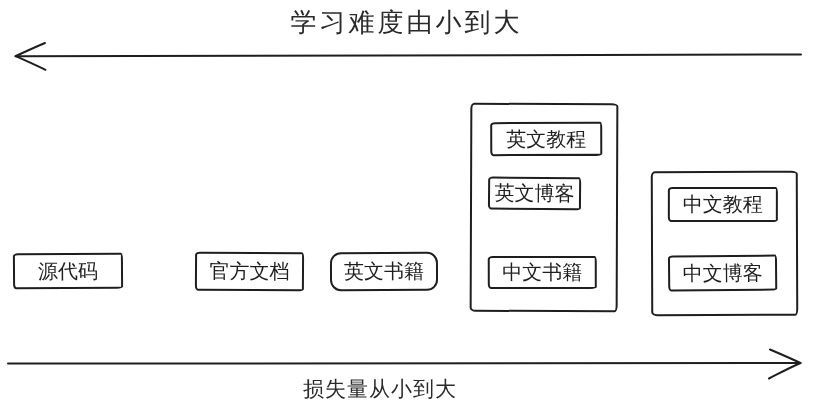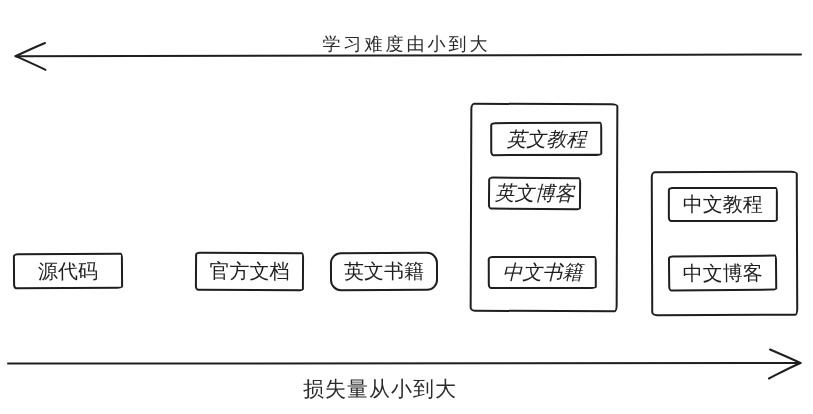--- a/index.html
+++ b/index.html
@@ -20,23 +20,22 @@
     position: absolute;
     text-align: center;
     color: #2a2a2a;
     white-space: nowrap;
     user-select: none;
   }
   .top-label {
     left: 0;
     right: 0;
     top: 5px;
-    font-size: 18px;
+    font-size: 26px;
     letter-spacing: 3px;
-    margin-top: 27px;
   }
   .bottom-label {
     left: 0;
     width: 760px;
     top: 375px;
     font-size: 21px;
     letter-spacing: 1px;
   }
   .arrow {
     position: absolute;
@@ -72,21 +71,21 @@
     border: 2px solid #1e1e1e;
     background: #ffffff;
     box-sizing: border-box;
     border-radius: 4px 7px 3px 6px / 6px 3px 7px 4px;
   }
   
   #b1 { left: 13px;  top: 253px; width: 110px; height: 36px; transform: rotate(-0.4deg); align-items: center; }
   #b2 { left: 171px; top: 252px; width: 109px; height: 39px; transform: rotate(0.3deg); margin-left: 24px; }
   #b3 { left: 330px; top: 252px; width: 108px; height: 39px; transform: rotate(-0.25deg); border-radius: 11px; }
   
-  #g1 { left: 470px; top: 103px; width: 148px; height: 209px; transform: rotate(0.2deg); font-style: italic; }
+  #g1 { left: 470px; top: 103px; width: 148px; height: 209px; transform: rotate(0.2deg); }
   #g1b1 { left: 18px; top: 17px;  width: 112px; height: 34px; transform: rotate(-0.35deg); }
   #g1b2 { left: 16px; top: 72px;  width: 93px; height: 33px; transform: rotate(0.3deg); }
   #g1b3 { left: 16px; top: 151px; width: 109px; height: 33px; transform: rotate(-0.3deg); align-items: center; }
   
   #g2 { left: 651px; top: 171px; width: 147px; height: 145px; transform: rotate(-0.2deg); }
   #g2b1 { left: 15px; top: 14px; width: 110px; height: 35px; transform: rotate(0.3deg); }
   #g2b2 { left: 15px; top: 82px; width: 109px; height: 36px; transform: rotate(-0.3deg); }
 </style>
 </head>
 <body>

